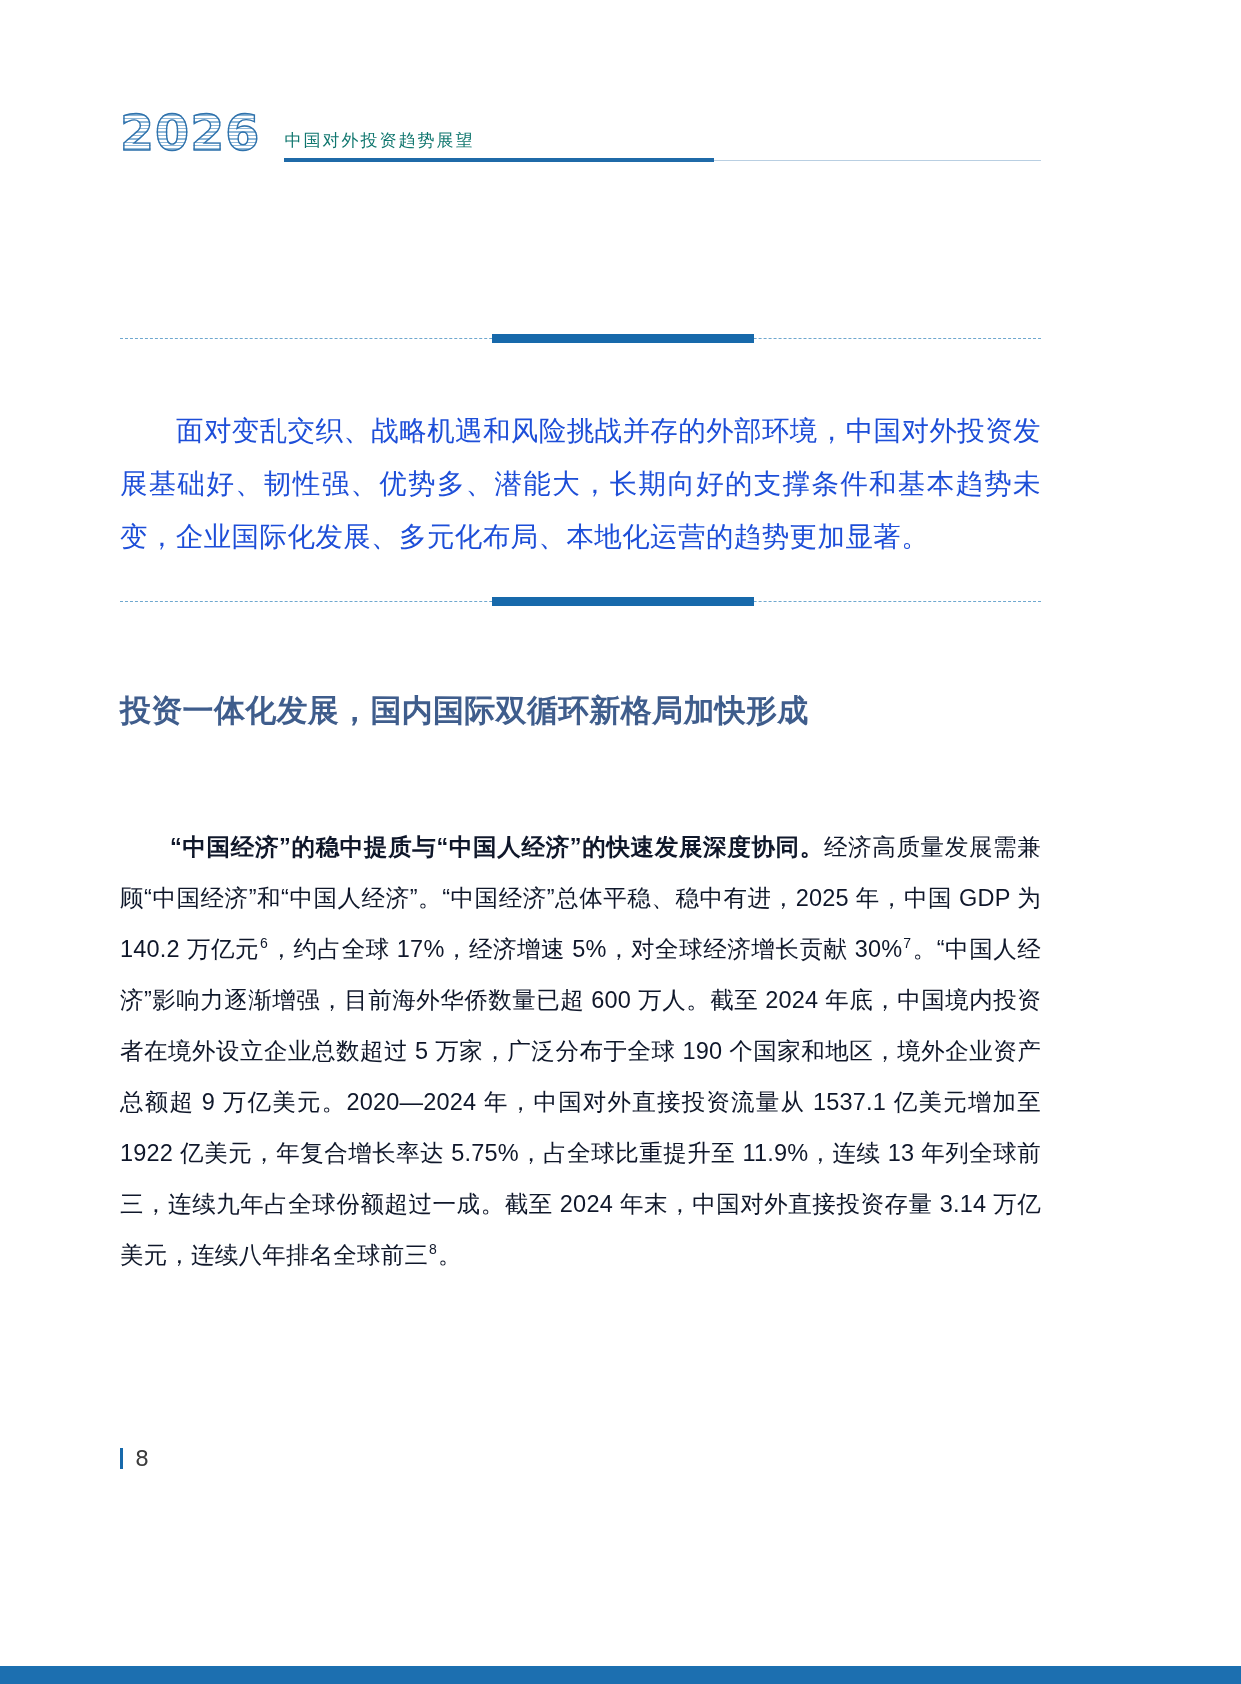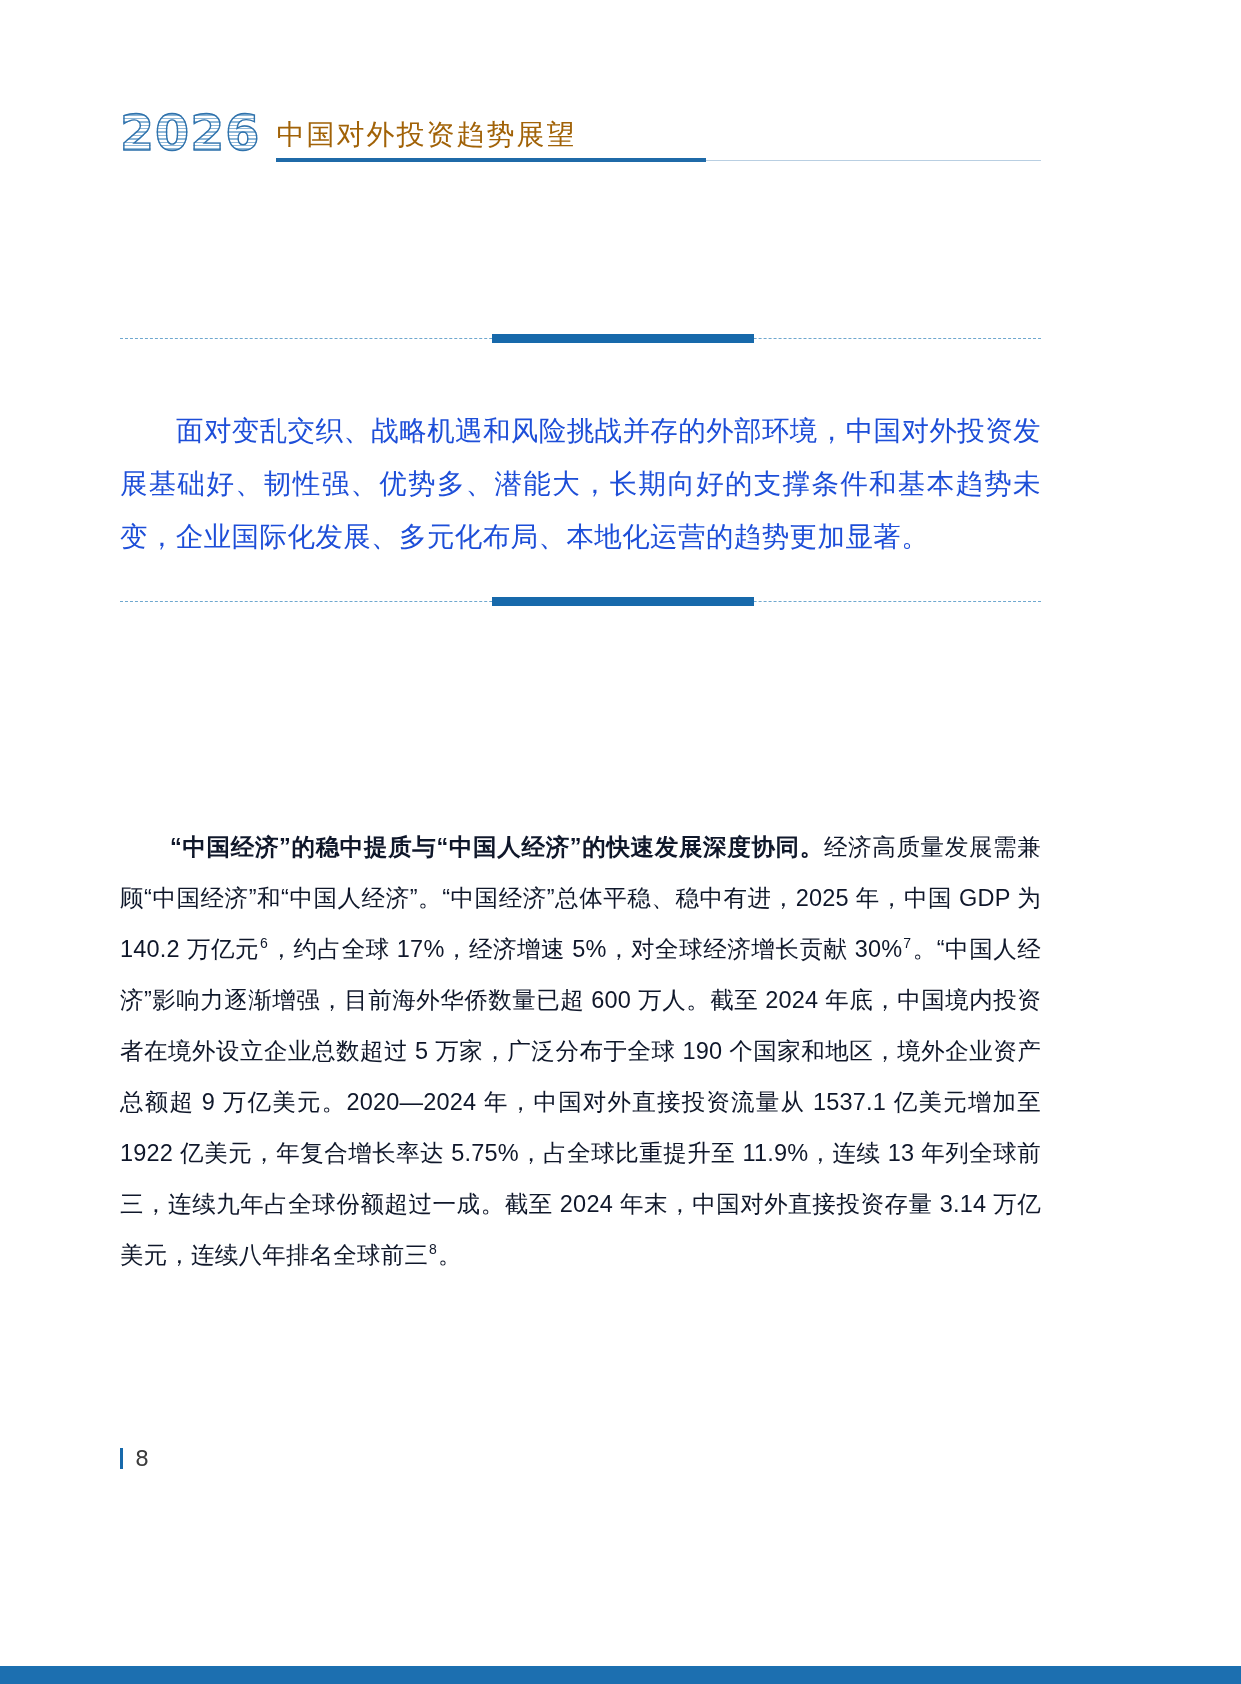--- a/index.html
+++ b/index.html
@@ -25,21 +25,21 @@
   .header {
     position: absolute;
     left: 120px;
     top: 98px;
     width: 921px;
     height: 62px;
   }
   .header-inner {
     display: flex;
     align-items: flex-end;
-    gap: 16px;
+    gap: 24px;
     height: 100%;
   }
   .year-mark {
     position: relative;
     font-size: 49px;
     font-weight: 700;
     letter-spacing: 1px;
     line-height: 1;
     color: transparent;
     -webkit-text-stroke: 1.4px #2f72ac;
@@ -52,22 +52,22 @@
     background-clip: text;
     padding-bottom: 2px;
     font-family: "DejaVu Sans", sans-serif;
   }
   .header-title-wrap {
     position: relative;
     flex: 1;
     padding-bottom: 3px;
   }
   .header-title {
-    font-size: 28px;
-    color: #a16207;
+    font-size: 17px;
+    color: #0f766e;
     letter-spacing: 2px;
     line-height: 1.1;
     white-space: nowrap;
     padding-bottom: 6px;
   }
   .header-rule {
     position: absolute;
     left: 0;
     right: 0;
     bottom: -2px;
@@ -229,20 +229,21 @@
   </div>
 
   <div class="lead">面对变乱交织、战略机遇和风险挑战并存的外部环境，中国对外投资发展基础好、韧性强、优势多、潜能大，长期向好的支撑条件和基本趋势未变，企业国际化发展、多元化布局、本地化运营的趋势更加显著。</div>
 
   <div class="divider" id="divider-bottom">
     <span class="dashes"></span>
     <span class="solid"></span>
   </div>
 
   <div class="section-heading">
+    <span class="l2">投资一体化发展，国内国际双循环新格局加快形成</span>
   </div>
 
   <div class="body-block">
 
     <p class="para bold-lead">
       <b>“中国经济”的稳中提质与“中国人经济”的快速发展深度协同。</b><span>经济高质量发展需兼顾“中国经济”和“中国人经济”。“中国经济”总体平稳、稳中有进，2025 年，中国 GDP 为 140.2 万亿元</span><sup class="fn">6</sup><span>，约占全球 17%，经济增速 5%，对全球经济增长贡献 30%</span><sup class="fn">7</sup><span>。“中国人经济”影响力逐渐增强，目前海外华侨数量已超 600 万人。截至 2024 年底，中国境内投资者在境外设立企业总数超过 5 万家，广泛分布于全球 190 个国家和地区，境外企业资产总额超 9 万亿美元。2020—2024 年，中国对外直接投资流量从 1537.1 亿美元增加至 1922 亿美元，年复合增长率达 5.75%，占全球比重提升至 11.9%，连续 13 年列全球前三，连续九年占全球份额超过一成。截至 2024 年末，中国对外直接投资存量 3.14 万亿美元，连续八年排名全球前三</span><sup class="fn">8</sup><span>。</span>
     </p>
 
 
   </div>

